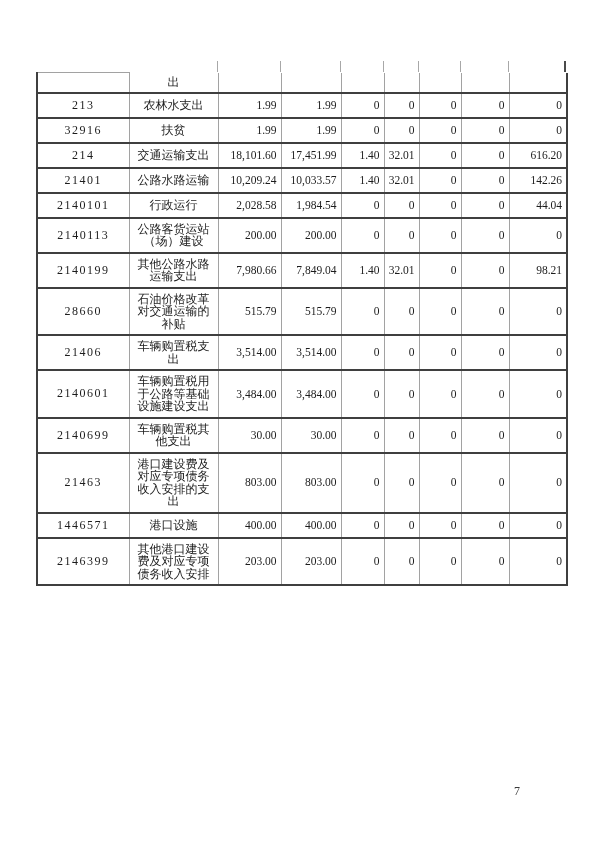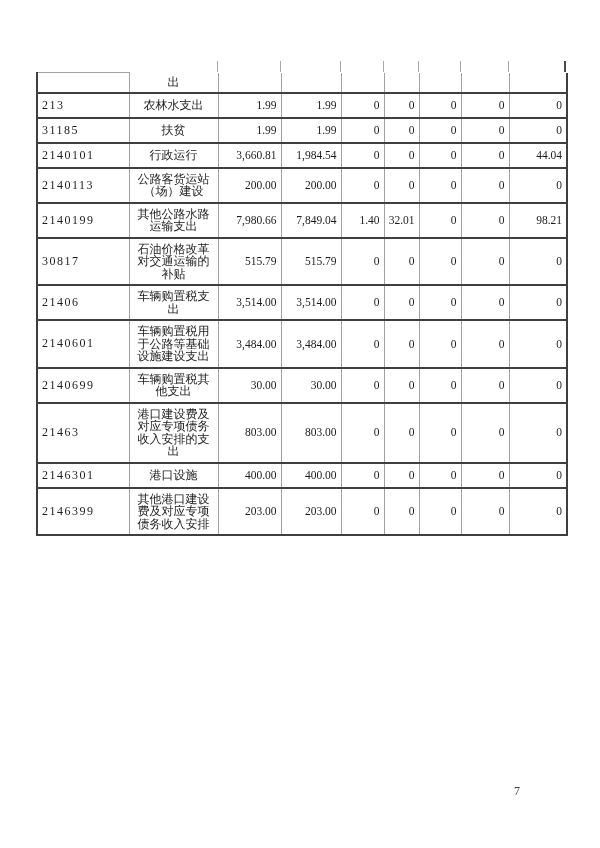--- a/index.html
+++ b/index.html
@@ -46,21 +46,21 @@
     padding: 4px 4px;
     overflow: hidden;
   }
   
   table.budget tr.partial td { border-top: none; height: 20px; padding: 1px 4px; }
   table.budget tr.partial td.code { border-top: 1px solid #a2a2a2; }
 
   td.code {
     font-size: 12px;
     letter-spacing: 1.5px;
-    text-align: left;
+    text-align: center;
     padding-left: 7px;
     white-space: nowrap;
   }
   td.name {
     font-size: 12px;
     line-height: 12.5px;
     text-align: center;
     white-space: pre-line;
   }
   td.num {
@@ -123,34 +123,56 @@
           <td class="name">农林水支出</td>
           <td class="num">1.99</td>
           <td class="num">1.99</td>
           <td class="num">0</td>
           <td class="num">0</td>
           <td class="num">0</td>
           <td class="num">0</td>
           <td class="num">0</td>
         </tr>
         <tr>
-          <td class="code">31185</td>
+          <td class="code">32916</td>
           <td class="name">扶贫</td>
           <td class="num">1.99</td>
           <td class="num">1.99</td>
           <td class="num">0</td>
           <td class="num">0</td>
           <td class="num">0</td>
           <td class="num">0</td>
           <td class="num">0</td>
+        </tr>
+        <tr>
+          <td class="code">214</td>
+          <td class="name">交通运输支出</td>
+          <td class="num">18,101.60</td>
+          <td class="num">17,451.99</td>
+          <td class="num">1.40</td>
+          <td class="num">32.01</td>
+          <td class="num">0</td>
+          <td class="num">0</td>
+          <td class="num">616.20</td>
+        </tr>
+        <tr>
+          <td class="code">21401</td>
+          <td class="name">公路水路运输</td>
+          <td class="num">10,209.24</td>
+          <td class="num">10,033.57</td>
+          <td class="num">1.40</td>
+          <td class="num">32.01</td>
+          <td class="num">0</td>
+          <td class="num">0</td>
+          <td class="num">142.26</td>
         </tr>
         <tr>
           <td class="code">2140101</td>
           <td class="name">行政运行</td>
-          <td class="num">3,660.81</td>
+          <td class="num">2,028.58</td>
           <td class="num">1,984.54</td>
           <td class="num">0</td>
           <td class="num">0</td>
           <td class="num">0</td>
           <td class="num">0</td>
           <td class="num">44.04</td>
         </tr>
         <tr>
           <td class="code">2140113</td>
           <td class="name">公路客货运站
@@ -169,21 +191,21 @@
 运输支出</td>
           <td class="num">7,980.66</td>
           <td class="num">7,849.04</td>
           <td class="num">1.40</td>
           <td class="num">32.01</td>
           <td class="num">0</td>
           <td class="num">0</td>
           <td class="num">98.21</td>
         </tr>
         <tr>
-          <td class="code">30817</td>
+          <td class="code">28660</td>
           <td class="name">石油价格改革
 对交通运输的
 补贴</td>
           <td class="num">515.79</td>
           <td class="num">515.79</td>
           <td class="num">0</td>
           <td class="num">0</td>
           <td class="num">0</td>
           <td class="num">0</td>
           <td class="num">0</td>
@@ -233,21 +255,21 @@
 出</td>
           <td class="num">803.00</td>
           <td class="num">803.00</td>
           <td class="num">0</td>
           <td class="num">0</td>
           <td class="num">0</td>
           <td class="num">0</td>
           <td class="num">0</td>
         </tr>
         <tr>
-          <td class="code">2146301</td>
+          <td class="code">1446571</td>
           <td class="name">港口设施</td>
           <td class="num">400.00</td>
           <td class="num">400.00</td>
           <td class="num">0</td>
           <td class="num">0</td>
           <td class="num">0</td>
           <td class="num">0</td>
           <td class="num">0</td>
         </tr>
         <tr>

